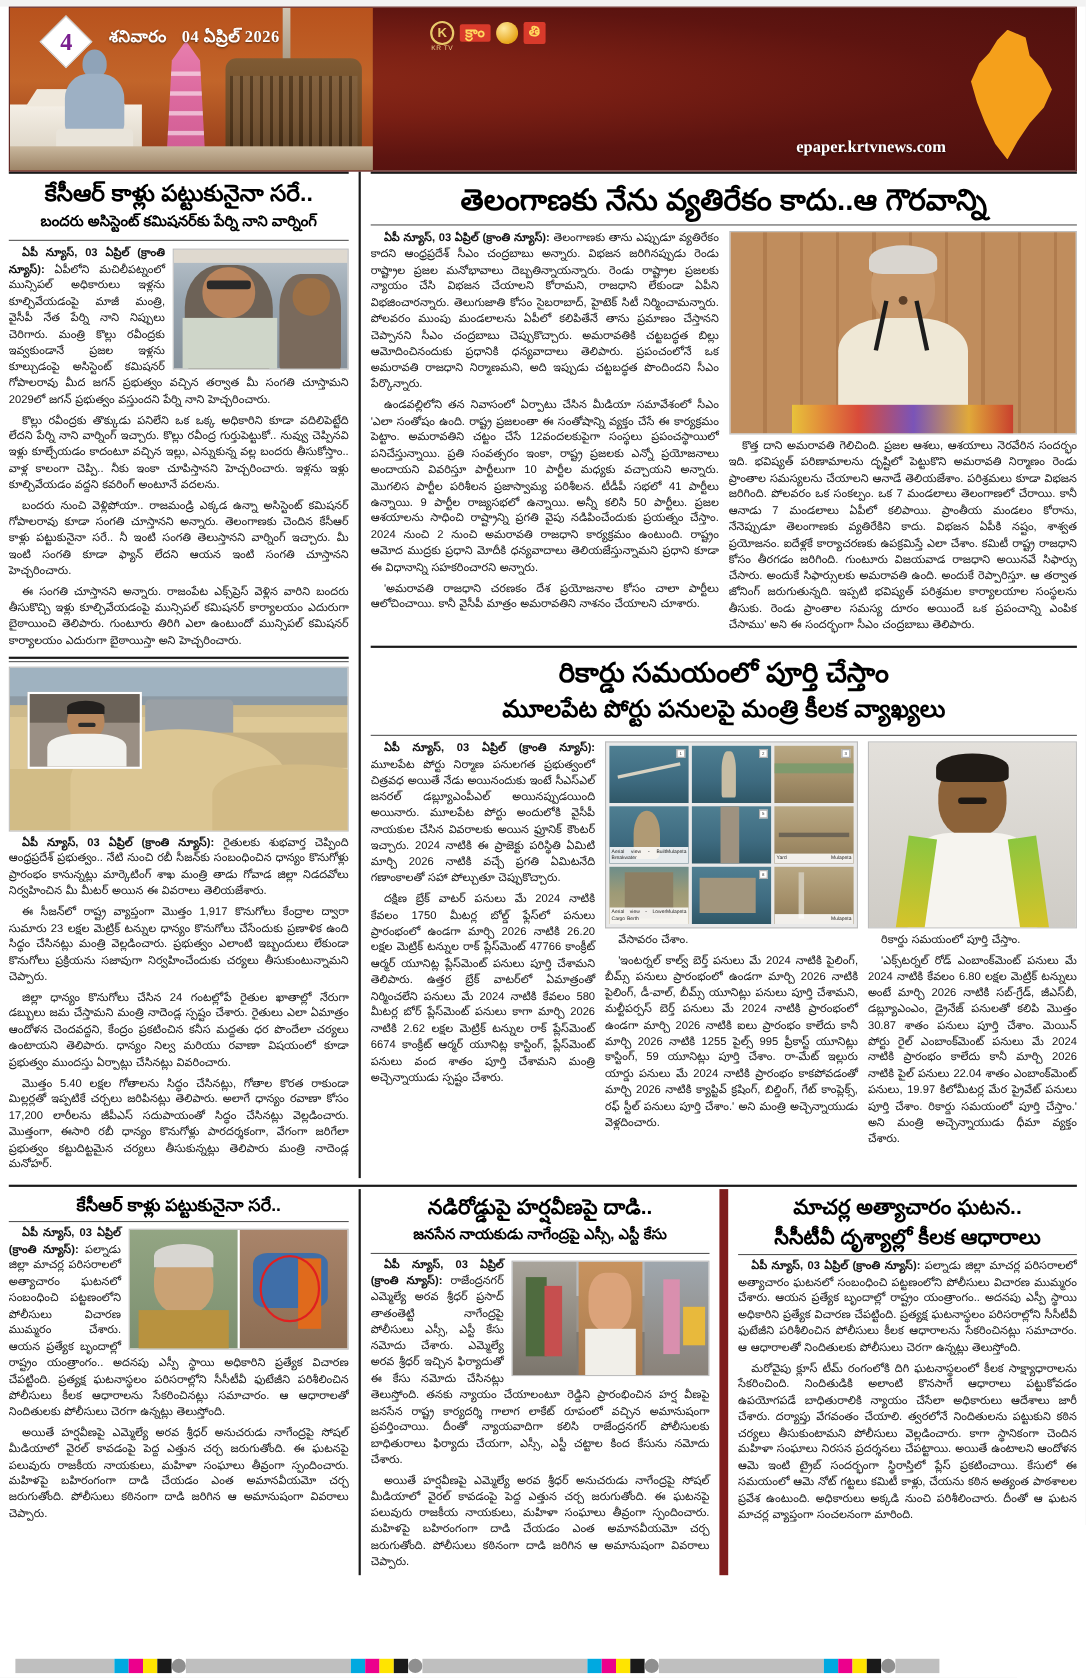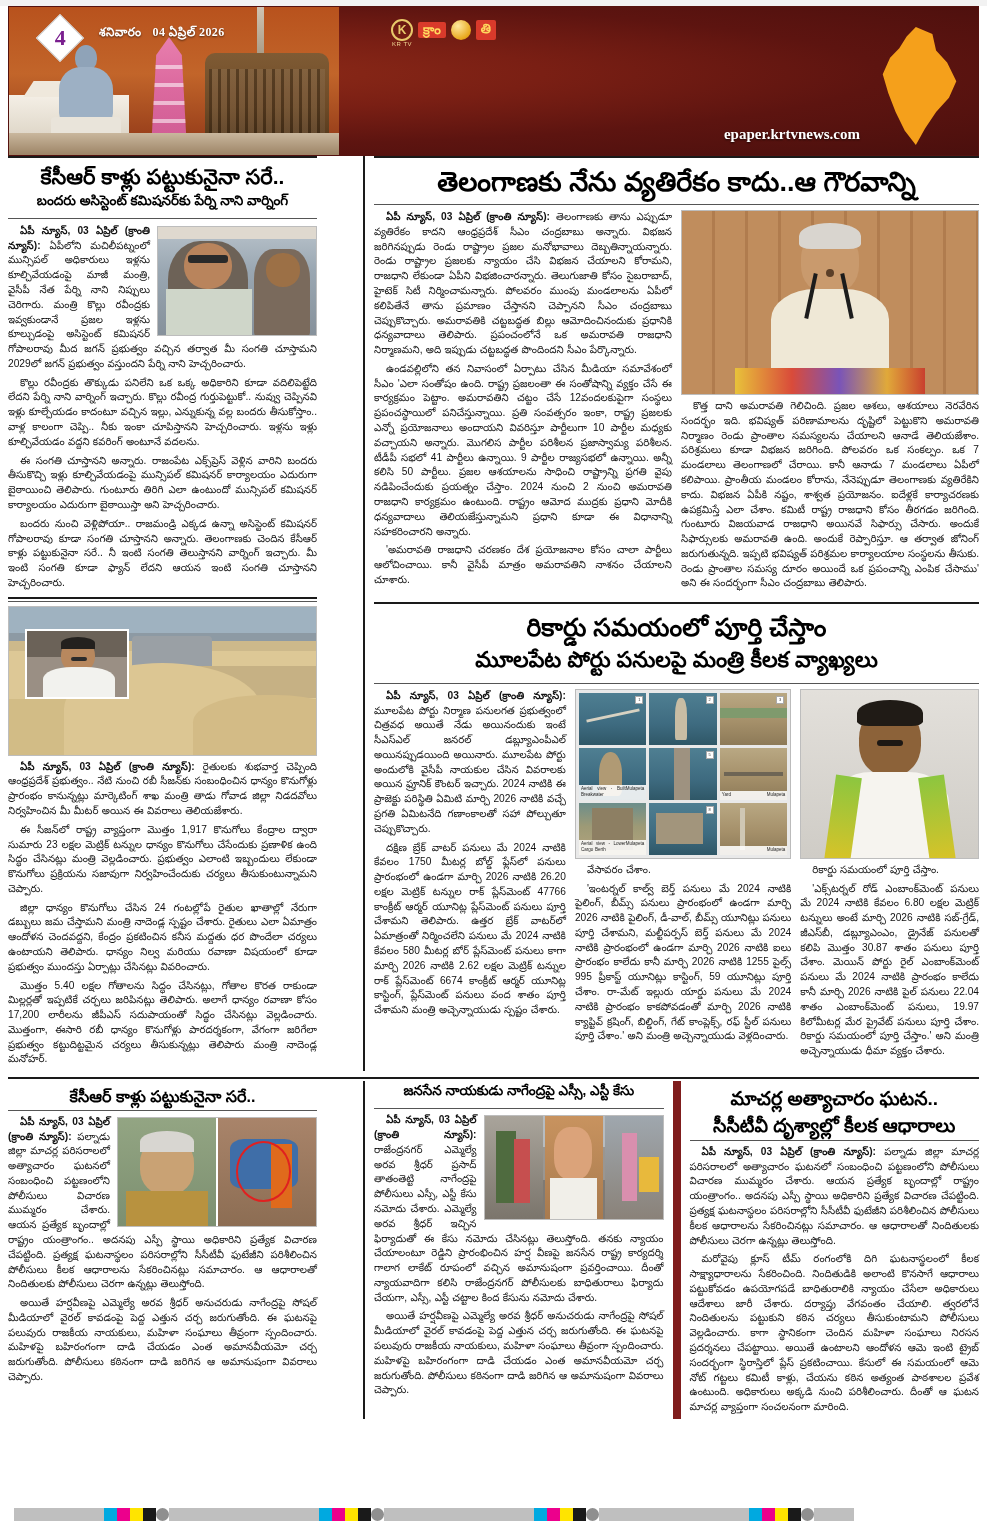--- a/index.html
+++ b/index.html
@@ -107,21 +107,21 @@
     display:flex; align-items:center; justify-content:center;
     z-index: 6;
   }
   .page-badge span {
     transform: rotate(-45deg);
     color: #7a1f8f; font-weight: bold; font-size: 22px;
     font-family: "Liberation Serif", serif;
   }
   .mh-date {
     position:absolute; left: 90px; top: 18px; z-index: 6;
-    color: #ffffff; font-size: 12px; font-weight: bold;
+    color: #ffffff; font-size: 15px; font-weight: bold;
     text-shadow: 0 1px 2px rgba(0,0,0,.6);
     letter-spacing: .4px;
   }
   .mh-date .d { font-family: "Liberation Serif", serif; }
 
   .channel-logo {
     position:absolute; left: 382px; top: 12px; z-index: 7;
     display:flex; align-items:center; gap:5px;
   }
   .cl-circle {
@@ -168,23 +168,23 @@
                        74% 72%, 62% 86%, 52% 100%, 40% 88%, 30% 72%,
                        22% 56%, 16% 40%, 24% 26%, 34% 18%, 42% 8%);
     filter: drop-shadow(0 2px 3px rgba(0,0,0,.4));
   }
 
   
   .content { margin: 0 8px; }
   .rule { border-top: 2px solid #1a1a1a; }
   .rule-thin { border-top: 1px solid #555; }
 
-  .cols { display: flex; gap: 20px; }
+  .cols { display: flex; }
   .colL { width: 318px; flex: 0 0 318px; padding-right: 9px; }
-  .colR { flex: 1; padding-left: 9px; border-left: 2px solid #1a1a1a; margin-left: 17px; }
+  .colR { flex: 1; padding-left: 9px; border-left: 2px solid #1a1a1a; }
 
   h1.hl {
     font-size: 21px; line-height: 1.28; text-align: center;
     margin: 6px 0 2px 0; font-weight: bold; color:#000;
   }
   h1.hl-big {
     font-size: 27px; line-height: 1.3; text-align:center;
     margin: 7px 0 3px 0; font-weight: bold; color:#000;
   }
   h2.sub {
@@ -319,22 +319,22 @@
             <div style="position:absolute;left:26px;top:16px;width:48px;height:46px;background:#b9845c;border-radius:48%"></div>
             <div style="position:absolute;left:30px;top:28px;width:40px;height:8px;background:#2a2a2a;border-radius:3px"></div>
             <div style="position:absolute;left:8px;top:62px;width:86px;height:50px;background:#cfd6c9"></div>
             <div style="position:absolute;left:96px;top:22px;width:56px;height:88px;background:#7a6a5c;border-radius:34% 34% 6% 6%"></div>
             <div style="position:absolute;left:108px;top:26px;width:34px;height:34px;background:#9c7046;border-radius:48%"></div>
             <div style="position:absolute;left:0;top:0;right:0;height:12px;background:#dfd9cf"></div>
           </div>
           <p><b>ఏపీ న్యూస్, 03 ఏప్రిల్ (క్రాంతి న్యూస్):</b>
              <span>ఏపీలోని మచిలీపట్నంలో మున్సిపల్ అధికారులు ఇళ్లను కూల్చివేయడంపై మాజీ మంత్రి, వైసీపీ నేత పేర్ని నాని నిప్పులు చెరిగారు. మంత్రి కొల్లు రవీంద్రకు ఇవ్వకుండానే ప్రజల ఇళ్లను కూల్చుడంపై అసిస్టెంట్ కమిషనర్ గోపాలరావు మీద జగన్ ప్రభుత్వం వచ్చిన తర్వాత మీ సంగతి చూస్తామని 2029లో జగన్ ప్రభుత్వం వస్తుందని పేర్ని నాని హెచ్చరించారు.</span></p>
           <p>కొల్లు రవీంద్రకు తొక్కుడు పనిలేని ఒక ఒక్క అధికారిని కూడా వదిలిపెట్టేది లేదని పేర్ని నాని వార్నింగ్ ఇచ్చారు. కొల్లు రవీంద్ర గుర్తుపెట్టుకో.. నువ్వు చెప్పినవి ఇళ్లు కూల్చేయడం కాదంటూ వచ్చిన ఇల్లు, ఎన్నుకున్న వల్ల బందరు తీసుకోస్తాం.. వాళ్ల కాలంగా చెప్పి.. నీకు ఇంకా చూపిస్తానని హెచ్చరించారు. ఇళ్లను ఇళ్లు కూల్చివేయడం వద్దని కవరింగ్ అంటూనే వదలను.</p>
+          <p>బందరు నుంచి వెళ్లిపోయా.. రాజమండ్రి ఎక్కడ ఉన్నా అసిస్టెంట్ కమిషనర్ గోపాలరావు కూడా సంగతి చూస్తానని అన్నారు. తెలంగాణకు చెందిన కేసీఆర్ కాళ్లు పట్టుకునైనా సరే.. నీ ఇంటి సంగతి తెలుస్తానని వార్నింగ్ ఇచ్చారు. మీ ఇంటి సంగతి కూడా ఫ్యాన్ లేదని ఆయన ఇంటి సంగతి చూస్తానని హెచ్చరించారు.</p>
           <p>ఈ సంగతి చూస్తానని అన్నారు. రాజంపేట ఎక్స్‌ప్రెస్ వెళ్లిన వారిని బందరు తీసుకొచ్చి ఇళ్లు కూల్చివేయడంపై మున్సిపల్ కమిషనర్ కార్యాలయం ఎదురుగా బైఠాయించి తెలిపారు. గుంటూరు తిరిగి ఎలా ఉంటుందో మున్సిపల్ కమిషనర్ కార్యాలయం ఎదురుగా బైఠాయిస్తా అని హెచ్చరించారు.</p>
-          <p>బందరు నుంచి వెళ్లిపోయా.. రాజమండ్రి ఎక్కడ ఉన్నా అసిస్టెంట్ కమిషనర్ గోపాలరావు కూడా సంగతి చూస్తానని అన్నారు. తెలంగాణకు చెందిన కేసీఆర్ కాళ్లు పట్టుకునైనా సరే.. నీ ఇంటి సంగతి తెలుస్తానని వార్నింగ్ ఇచ్చారు. మీ ఇంటి సంగతి కూడా ఫ్యాన్ లేదని ఆయన ఇంటి సంగతి చూస్తానని హెచ్చరించారు.</p>
         </div>
 
         <div class="rule" style="margin:6px 0 2px 0"></div>
         <div class="rule-thin" style="margin-bottom:4px"></div>
 
         <div class="photo grain-photo" style="width:100%;height:150px;position:relative">
           <div style="position:absolute;left:0;right:0;top:18%;height:8px;background:#8d9aa4"></div>
           <div style="position:absolute;left:40%;top:20%;width:26%;height:42%;background:#9aa0a5;border-radius:4px 4px 0 0"></div>
           <div style="position:absolute;left:56%;top:40%;width:44%;height:22%;background:#c6b184"></div>
           <div style="position:absolute;left:18%;bottom:0;width:64%;height:62%;background:#dcc693;border-radius:50% 50% 0 0"></div>
@@ -487,20 +487,21 @@
           </div>
           <p><b>ఏపీ న్యూస్, 03 ఏప్రిల్ (క్రాంతి న్యూస్):</b>
              <span>పల్నాడు జిల్లా మాచర్ల పరిసరాలలో అత్యాచారం ఘటనలో సంబంధించి పట్టణంలోని పోలీసులు విచారణ ముమ్మరం చేశారు. ఆయన ప్రత్యేక బృందాల్లో రాష్ట్రం యంత్రాంగం.. అదనపు ఎస్పీ స్థాయి అధికారిని ప్రత్యేక విచారణ చేపట్టింది. ప్రత్యక్ష ఘటనాస్థలం పరిసరాల్లోని సీసీటీవీ ఫుటేజీని పరిశీలించిన పోలీసులు కీలక ఆధారాలను సేకరించినట్లు సమాచారం. ఆ ఆధారాలతో నిందితులకు పోలీసులు చెరగా ఉన్నట్లు తెలుస్తోంది.</span></p>
           <p>అయితే హర్షవీణపై ఎమ్మెల్యే అరవ శ్రీధర్ అనుచరుడు నాగేంద్రపై సోషల్ మీడియాలో వైరల్ కావడంపై పెద్ద ఎత్తున చర్చ జరుగుతోంది. ఈ ఘటనపై పలువురు రాజకీయ నాయకులు, మహిళా సంఘాలు తీవ్రంగా స్పందించారు. మహిళపై బహిరంగంగా దాడి చేయడం ఎంత అమానవీయమో చర్చ జరుగుతోంది. పోలీసులు కఠినంగా దాడి జరిగిన ఆ అమానుషంగా వివరాలు చెప్పారు.</p>
         </div>
       </div>
 
       <div class="colR" style="display:flex;gap:9px">
 
         <div style="flex:1">
+          <h1 class="hl" style="font-size:19px">నడిరోడ్డుపై హర్షవీణపై దాడి..</h1>
           <h2 class="sub">జనసేన నాయకుడు నాగేంద్రపై ఎస్సీ, ఎస్టీ కేసు</h2>
           <div class="rule-thin" style="margin-bottom:4px"></div>
           <div class="body-text">
             <div class="photo float-right street" style="width:180px;height:105px;display:flex;gap:2px">
               <div style="flex:1;position:relative;background:linear-gradient(to bottom,#a9a49b,#7b756c)">
                 <div style="position:absolute;left:20%;top:14%;width:34%;height:70%;background:#4f6b3f"></div>
                 <div style="position:absolute;left:50%;top:22%;width:28%;height:62%;background:#c64f4f"></div>
               </div>
               <div style="flex:1;position:relative;background:linear-gradient(to bottom,#c8935f,#a87a4e)">
                 <div style="position:absolute;left:16%;top:10%;width:66%;height:52%;background:#dba37a;border-radius:40%"></div>

